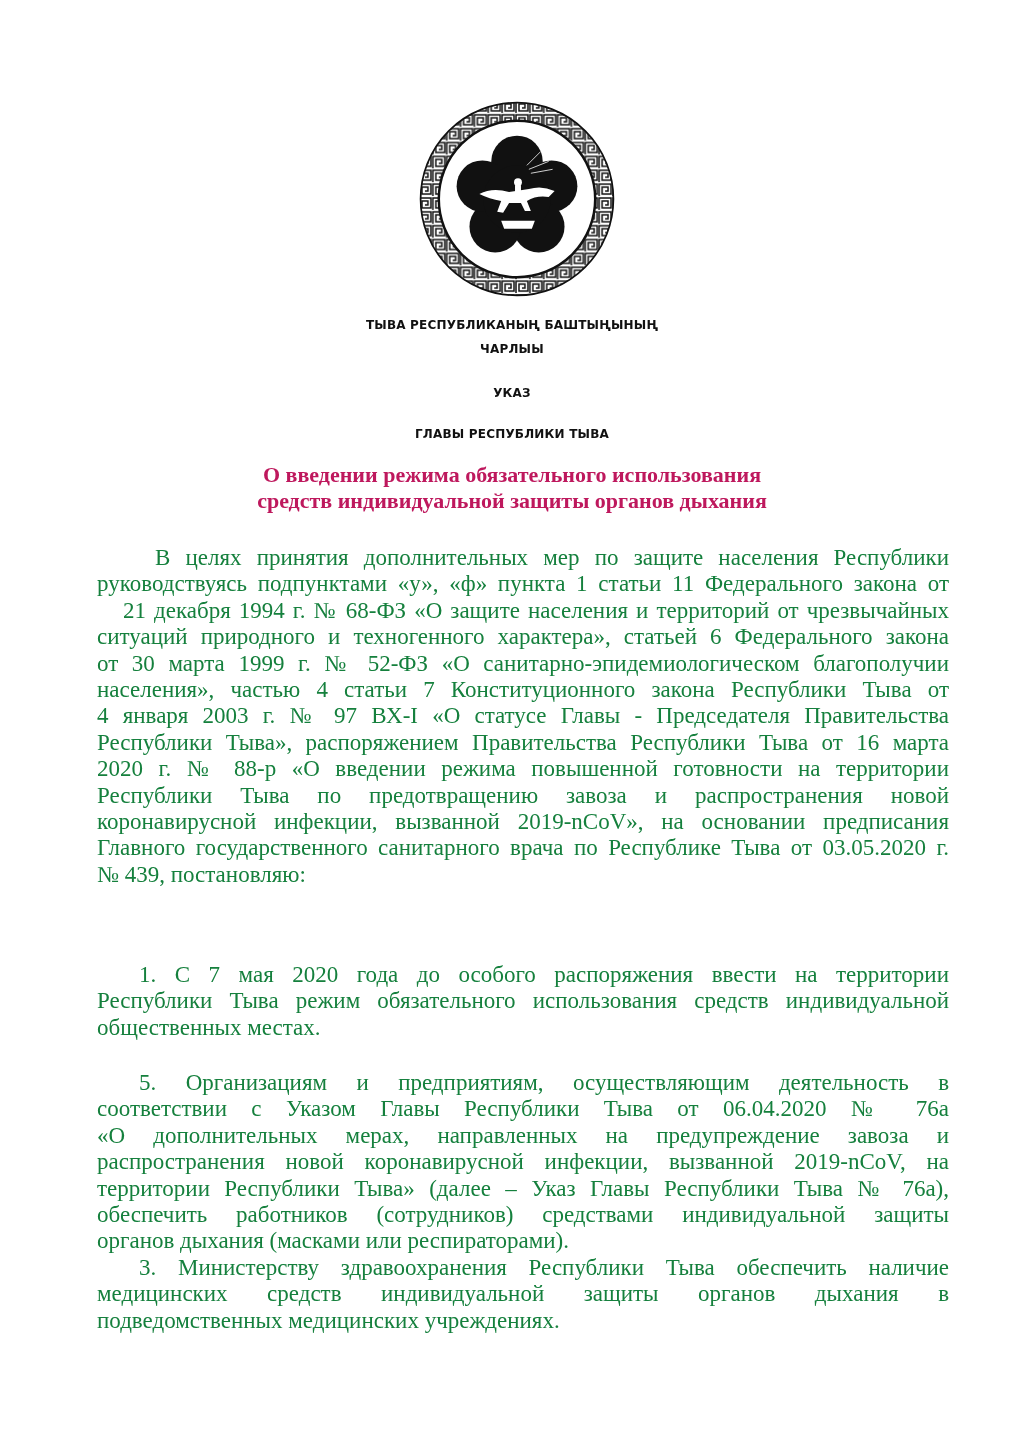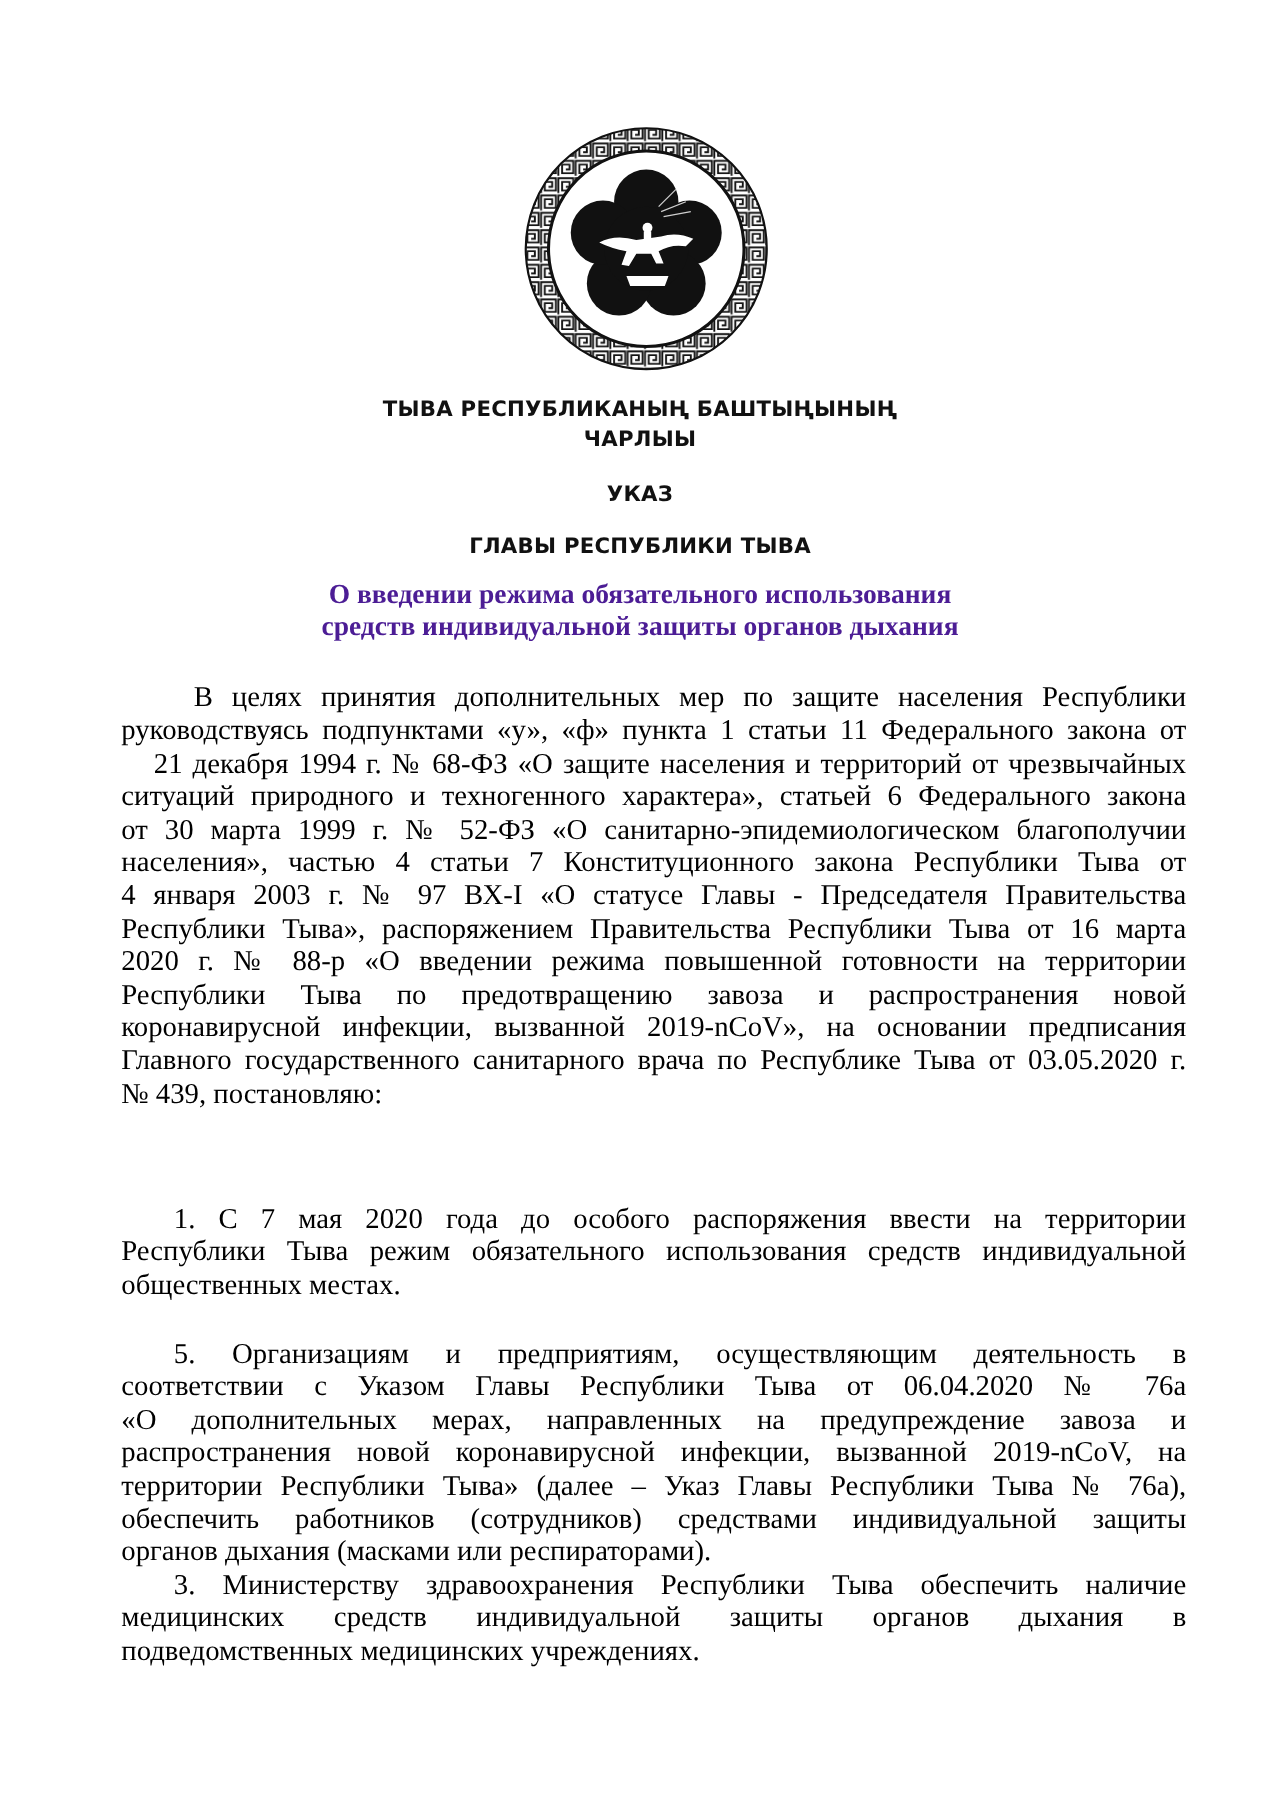--- a/index.html
+++ b/index.html
@@ -1,24 +1,24 @@
 <!DOCTYPE html>
 <html><head>
   <meta charset="utf-8">
   <style>
     html, body { margin: 0; padding: 0; background: #ffffff; }
     body { width: 1024px; height: 1447px; position: relative; overflow: hidden; color: #111; }
     .page { position: absolute; left: 0; top: 0; width: 1024px; height: 1447px; background: #fff; }
     .emblem { position: absolute; left: 418px; top: 100px; width: 198px; height: 198px; }
     .hdr { position: absolute; left: 0; width: 1024px; text-align: center;
-           font-family: "DejaVu Sans", sans-serif; font-weight: bold; font-size: 17px; color: #111; letter-spacing: 0.2px; }
+           font-family: "DejaVu Sans", sans-serif; font-weight: bold; font-size: 12px; color: #111; letter-spacing: 0.2px; }
     .title { position: absolute; left: 0; width: 1024px; text-align: center;
-             font-family: "Liberation Serif", serif; font-weight: bold; font-size: 22px; color: #4c1d95; }
+             font-family: "Liberation Serif", serif; font-weight: bold; font-size: 22px; color: #be185d; }
     .body-text { position: absolute; left: 97px; width: 852px;
-                 font-family: "Liberation Serif", serif; font-size: 23px; line-height: 26.4px; color: #000000;
+                 font-family: "Liberation Serif", serif; font-size: 23px; line-height: 26.4px; color: #15803d;
                  text-align: justify; }
     .line { display: block; text-align: justify; text-align-last: justify; white-space: nowrap; }
     .line.last { text-align-last: left; }
   </style>
 </head>
 <body>
 
 <div class="page">
 
   <svg class="emblem" viewBox="0 0 200 200">

